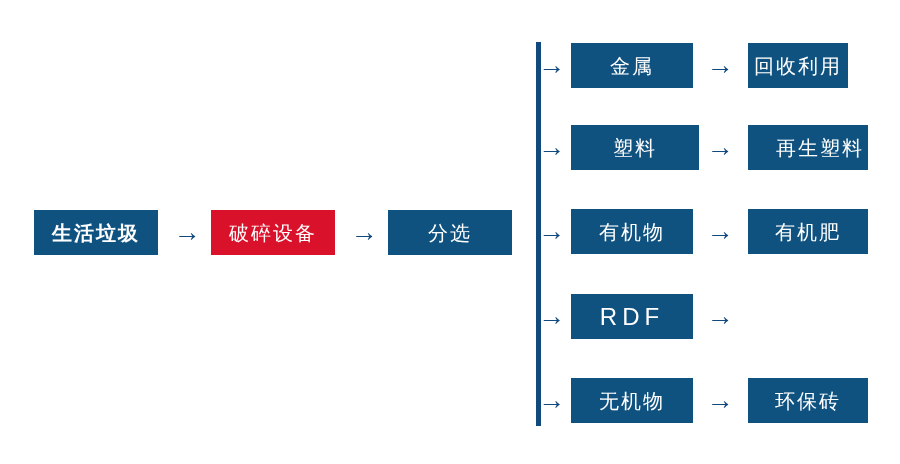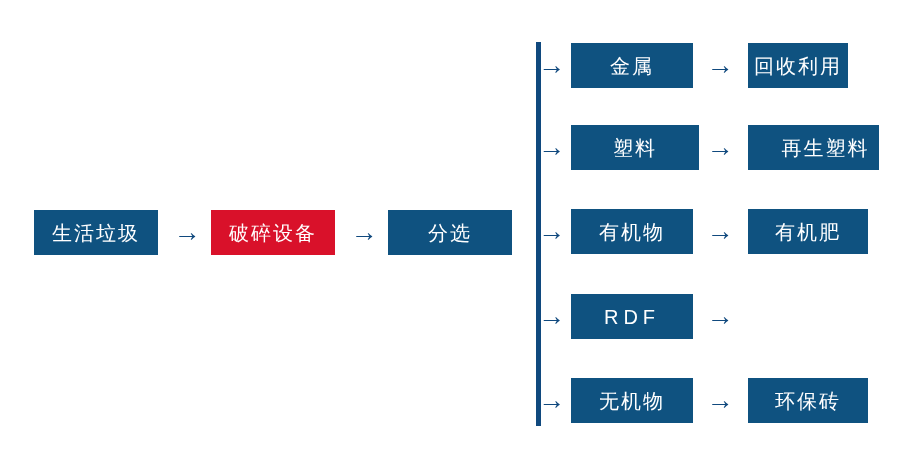--- a/index.html
+++ b/index.html
@@ -27,21 +27,21 @@
     color: #ffffff;
     font-size: 20px;
     letter-spacing: 2px;
     line-height: 1;
     white-space: nowrap;
     box-sizing: border-box;
     user-select: none;
   }
   .node.blue { background: #0f5280; }
   .node.red  { background: #d9112a; }
-  .node.latin { letter-spacing: 5px; font-size: 20px; }
+  .node.latin { letter-spacing: 5px; font-size: 24px; }
 
   .arrow {
     position: absolute;
     display: flex;
     align-items: center;
     justify-content: center;
     color: #10497e;
     font-size: 27px;
     line-height: 1;
     user-select: none;
@@ -61,21 +61,21 @@
     align-items: center;
     justify-content: flex-start;
     user-select: none;
   }
 </style>
 </head>
 <body>
 
 <div id="canvas">
 
-  <div class="node blue" style="left:34px; top:210px; width:124px; height:45px;">
+  <div class="node blue" style="left:34px; top:210px; width:124px; height:45px;font-weight:bold;">
     <span>生活垃圾</span>
   </div>
 
   <div class="arrow" style="left:164px; top:210px; width:46px; height:45px;">
     <span>→</span>
   </div>
 
   <div class="node red" style="left:211px; top:210px; width:124px; height:45px;">
     <span>破碎设备</span>
   </div>
@@ -105,21 +105,21 @@
 
   <div class="branch-arrow" style="left:538px; top:125px; width:34px; height:45px;">
     <span>→</span>
   </div>
   <div class="node blue" style="left:571px; top:125px; width:128px; height:45px;">
     <span>塑料</span>
   </div>
   <div class="arrow" style="left:695px; top:125px; width:50px; height:45px;">
     <span>→</span>
   </div>
-  <div class="node blue" style="left:748px; top:125px; width:131px; height:45px;padding-left:24px;">
+  <div class="node blue" style="left:748px; top:125px; width:120px; height:45px;padding-left:24px;">
     <span>再生塑料</span>
   </div>
 
   <div class="branch-arrow" style="left:538px; top:209px; width:34px; height:45px;">
     <span>→</span>
   </div>
   <div class="node blue" style="left:571px; top:209px; width:122px; height:45px;">
     <span>有机物</span>
   </div>
   <div class="arrow" style="left:695px; top:209px; width:50px; height:45px;">

